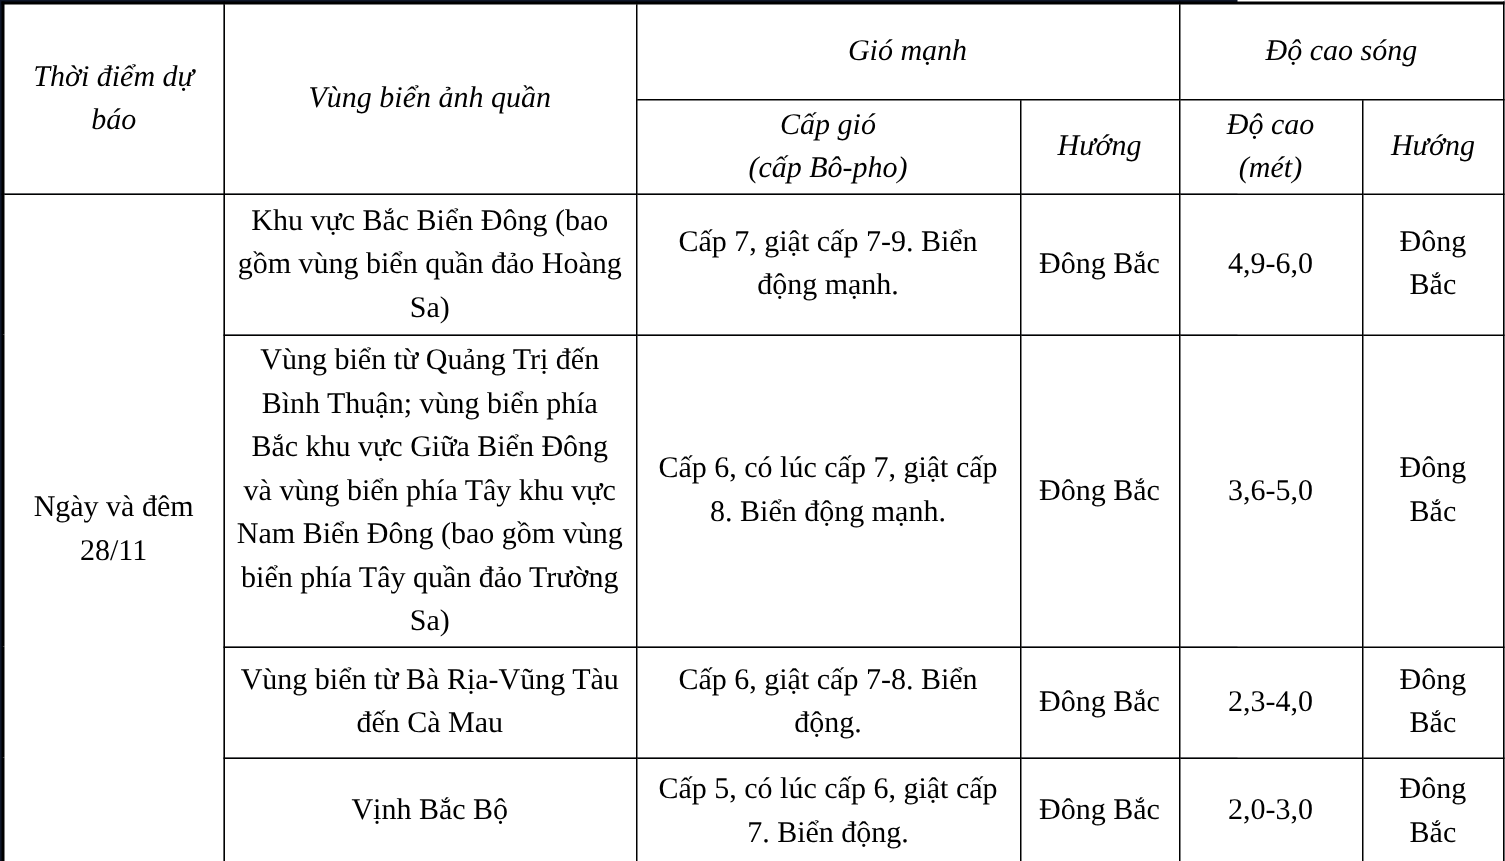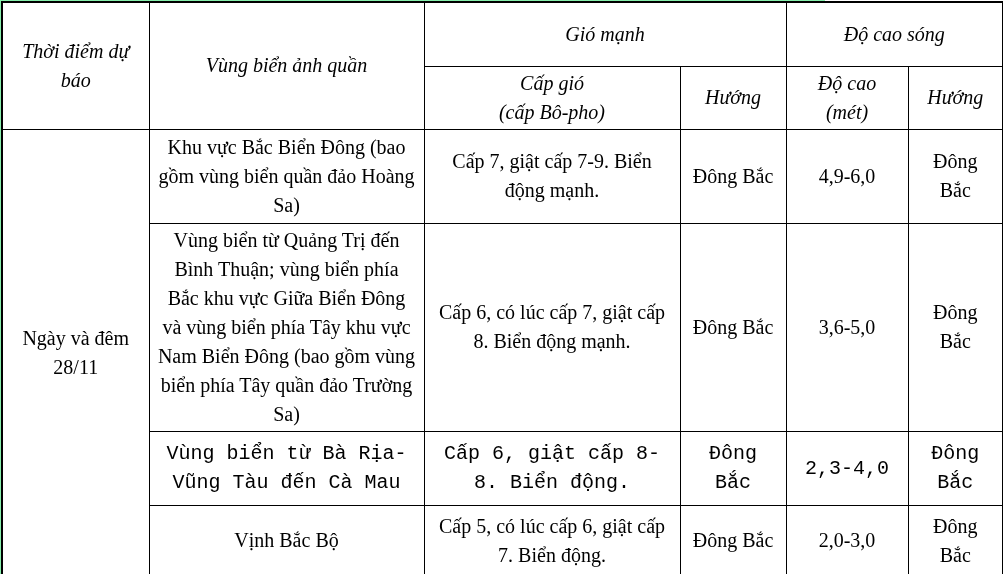--- a/index.html
+++ b/index.html
@@ -4,21 +4,21 @@
 <style>
   * { margin: 0; padding: 0; box-sizing: border-box; }
   html, body { background: #ffffff; }
   body {
     font-family: "Liberation Serif", "DejaVu Serif", serif;
     color: #000000;
   }
   .page {
     width: 825px;
     height: 574px;
-    background: #86efac;
+    background: #0f172a;
     padding: 1px;
   }
   table.forecast {
     border-collapse: collapse;
     width: 1001px;
     table-layout: fixed;
     border: 2px solid #000000;
   }
   table.forecast td, table.forecast th {
     border: 1px solid #000000;
@@ -30,21 +30,21 @@
     font-weight: normal;
     background: #ffffff;
   }
   table.forecast th {
     font-style: italic;
   }
   tr.hrow1 { height: 64px; }
   tr.hrow2 { height: 62px; }
   tr.r1 { height: 94px; }
   tr.r2 { height: 203px; }
-  tr.r3 { height: 74px; font-family: Liberation Mono, monospace; }
+  tr.r3 { height: 74px; }
   tr.r4 { height: 72px; }
 </style>
 </head>
 <body>
 
 <div class="page">
   <table class="forecast">
     <colgroup>
       <col style="width:147px">
       <col style="width:275px">
@@ -81,21 +81,21 @@
       </tr>
       <tr class="r2">
         <td>Vùng biển từ Quảng Trị đến Bình Thuận; vùng biển phía Bắc khu vực Giữa Biển Đông và vùng biển phía Tây khu vực Nam Biển Đông (bao gồm vùng biển phía Tây quần đảo Trường Sa)</td>
         <td>Cấp 6, có lúc cấp 7, giật cấp 8. Biển động mạnh.</td>
         <td>Đông Bắc</td>
         <td>3,6-5,0</td>
         <td>Đông Bắc</td>
       </tr>
       <tr class="r3">
         <td>Vùng biển từ Bà Rịa-Vũng Tàu đến Cà Mau</td>
-        <td>Cấp 6, giật cấp 8-8. Biển động.</td>
+        <td>Cấp 6, giật cấp 7-8. Biển động.</td>
         <td>Đông Bắc</td>
         <td>2,3-4,0</td>
         <td>Đông Bắc</td>
       </tr>
       <tr class="r4">
         <td>Vịnh Bắc Bộ</td>
         <td>Cấp 5, có lúc cấp 6, giật cấp 7. Biển động.</td>
         <td>Đông Bắc</td>
         <td>2,0-3,0</td>
         <td>Đông Bắc</td>

